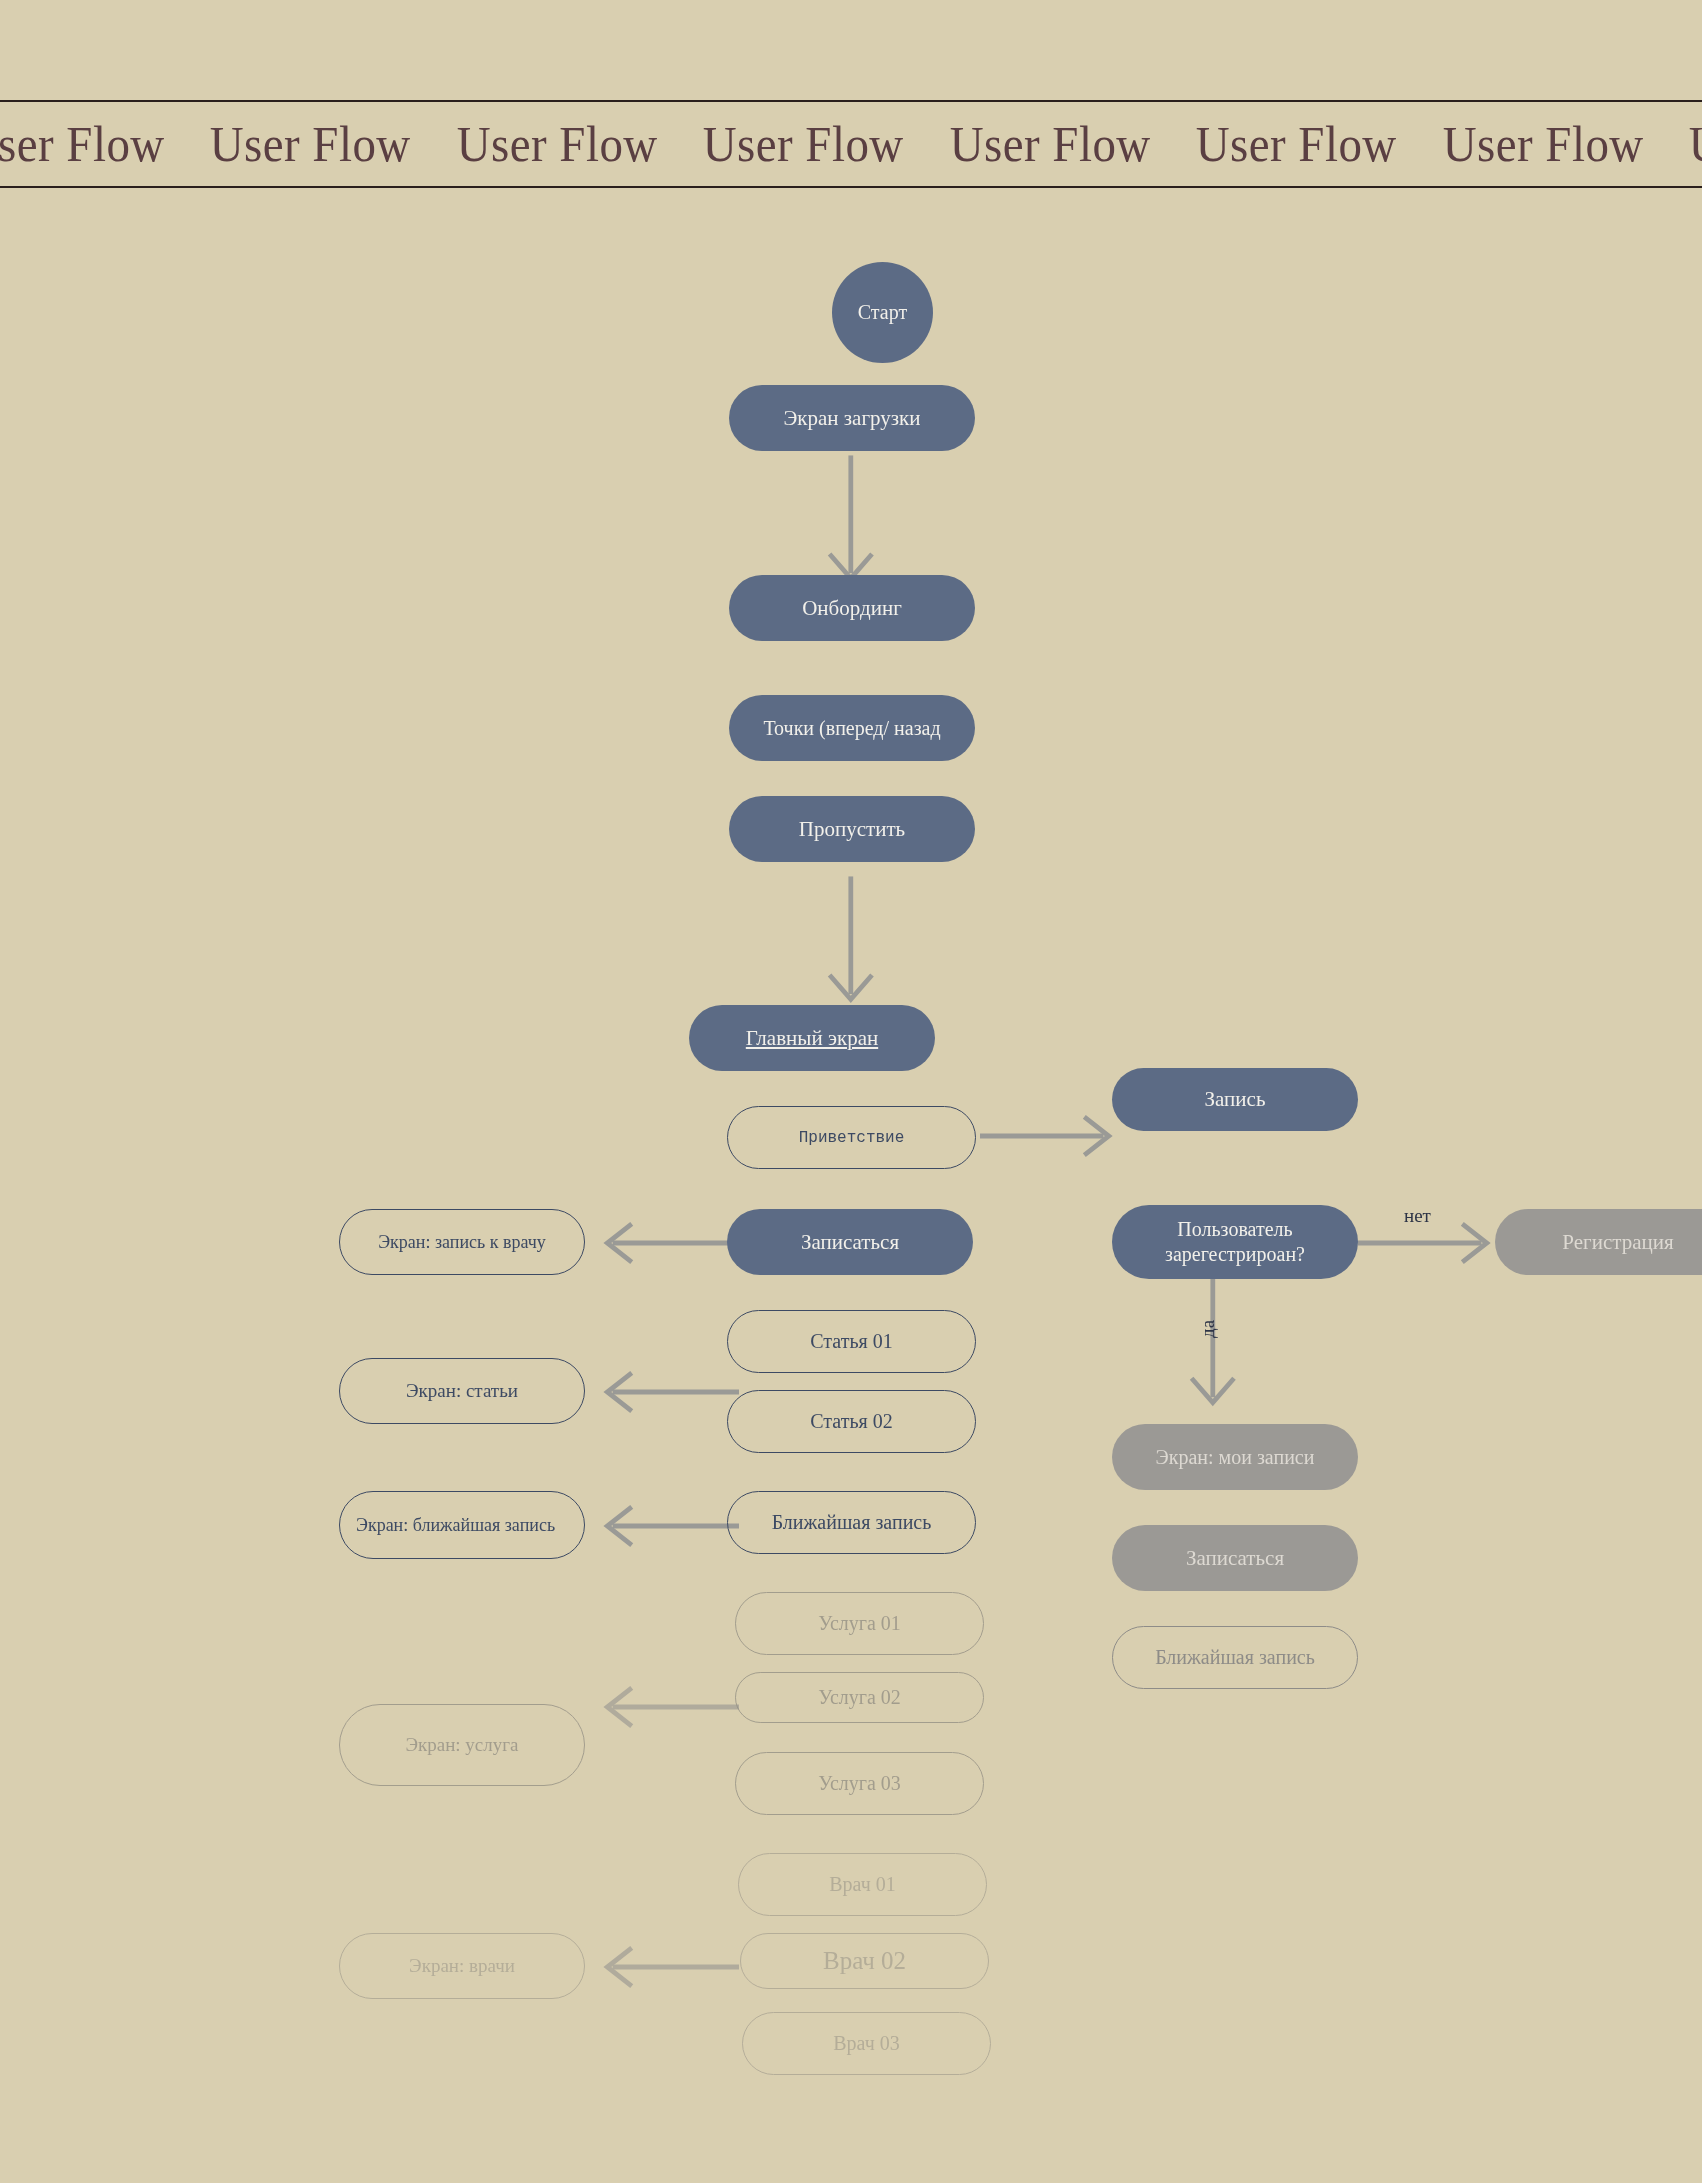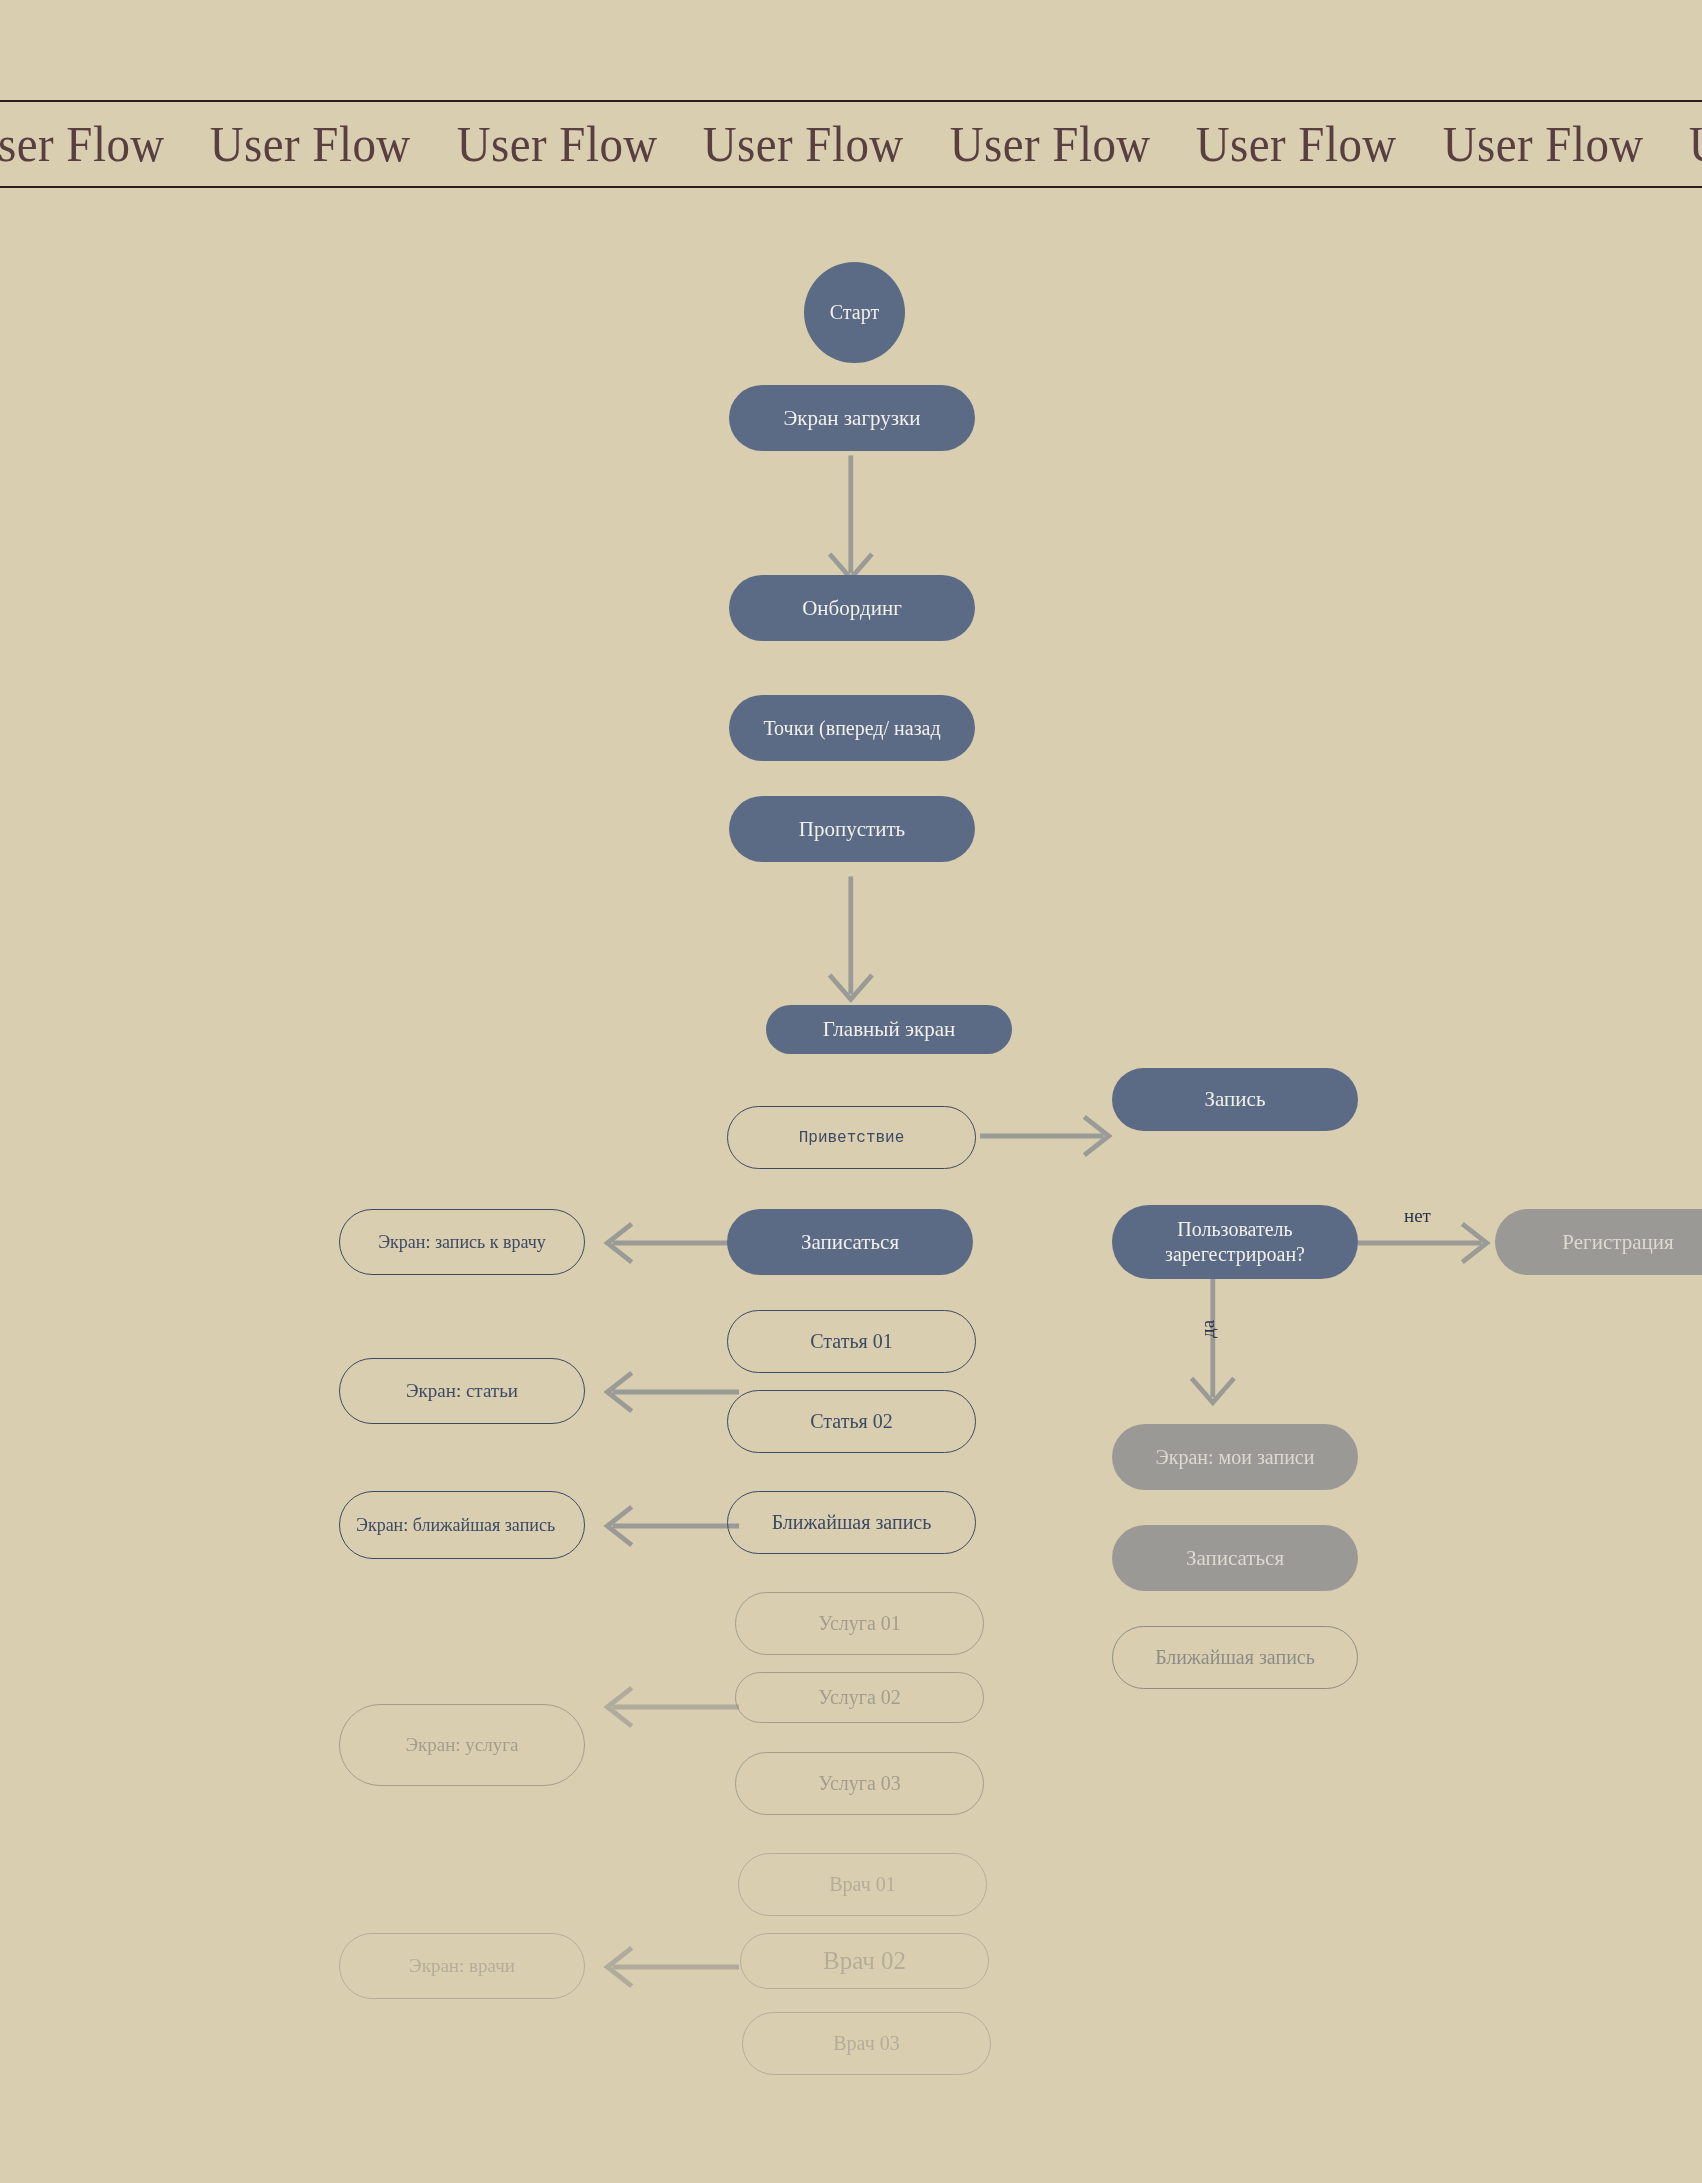--- a/index.html
+++ b/index.html
@@ -127,31 +127,31 @@
   </svg>
 
   <svg class="conn faded" style="left:585px;top:1751px;width:154px;height:64px;" viewBox="0 0 290 120" width="154" height="64">
     <line x1="290" y1="60" x2="52" y2="60"></line>
     <polyline points="88,24 42,60 88,96"></polyline>
   </svg>
 
   <span class="edge-label" style="left:1404px;top:1021px;">нет</span>
   <span class="edge-label vert" style="left:1197px;top:1154px;">да</span>
 
-  <div class="node n-filled circle" style="left:804px;top:78px;width:101px;height:101px;font-size:20px;">Старт</div>
+  <div class="node n-filled circle" style="left:832px;top:78px;width:101px;height:101px;font-size:20px;">Старт</div>
 
   <div class="node n-filled" style="left:729px;top:201px;width:246px;height:66px;font-size:21px;">Экран загрузки</div>
 
   <div class="node n-filled" style="left:729px;top:391px;width:246px;height:66px;font-size:21px;">Онбординг</div>
 
   <div class="node n-filled" style="left:729px;top:511px;width:246px;height:66px;font-size:20px;text-align:center;">Точки (вперед/ назад</div>
 
   <div class="node n-filled" style="left:729px;top:612px;width:246px;height:66px;font-size:21px;">Пропустить</div>
 
-  <div class="node n-filled" style="left:766px;top:821px;width:246px;height:49px;font-size:21px;">Главный экран</div>
+  <div class="node n-filled" style="left:689px;top:821px;width:246px;height:66px;font-size:21px;text-decoration:underline;">Главный экран</div>
 
   <div class="node n-outline" style="left:727px;top:922px;width:249px;height:63px;font-size:16px;font-family:Liberation Mono, monospace;">Приветствие</div>
 
   <div class="node n-filled" style="left:727px;top:1025px;width:246px;height:66px;font-size:21px;">Записаться</div>
 
   <div class="node n-outline" style="left:727px;top:1126px;width:249px;height:63px;font-size:20px;">Статья 01</div>
 
   <div class="node n-outline" style="left:727px;top:1206px;width:249px;height:63px;font-size:20px;">Статья 02</div>
 
   <div class="node n-outline" style="left:727px;top:1307px;width:249px;height:63px;font-size:20px;">Ближайшая запись</div>

